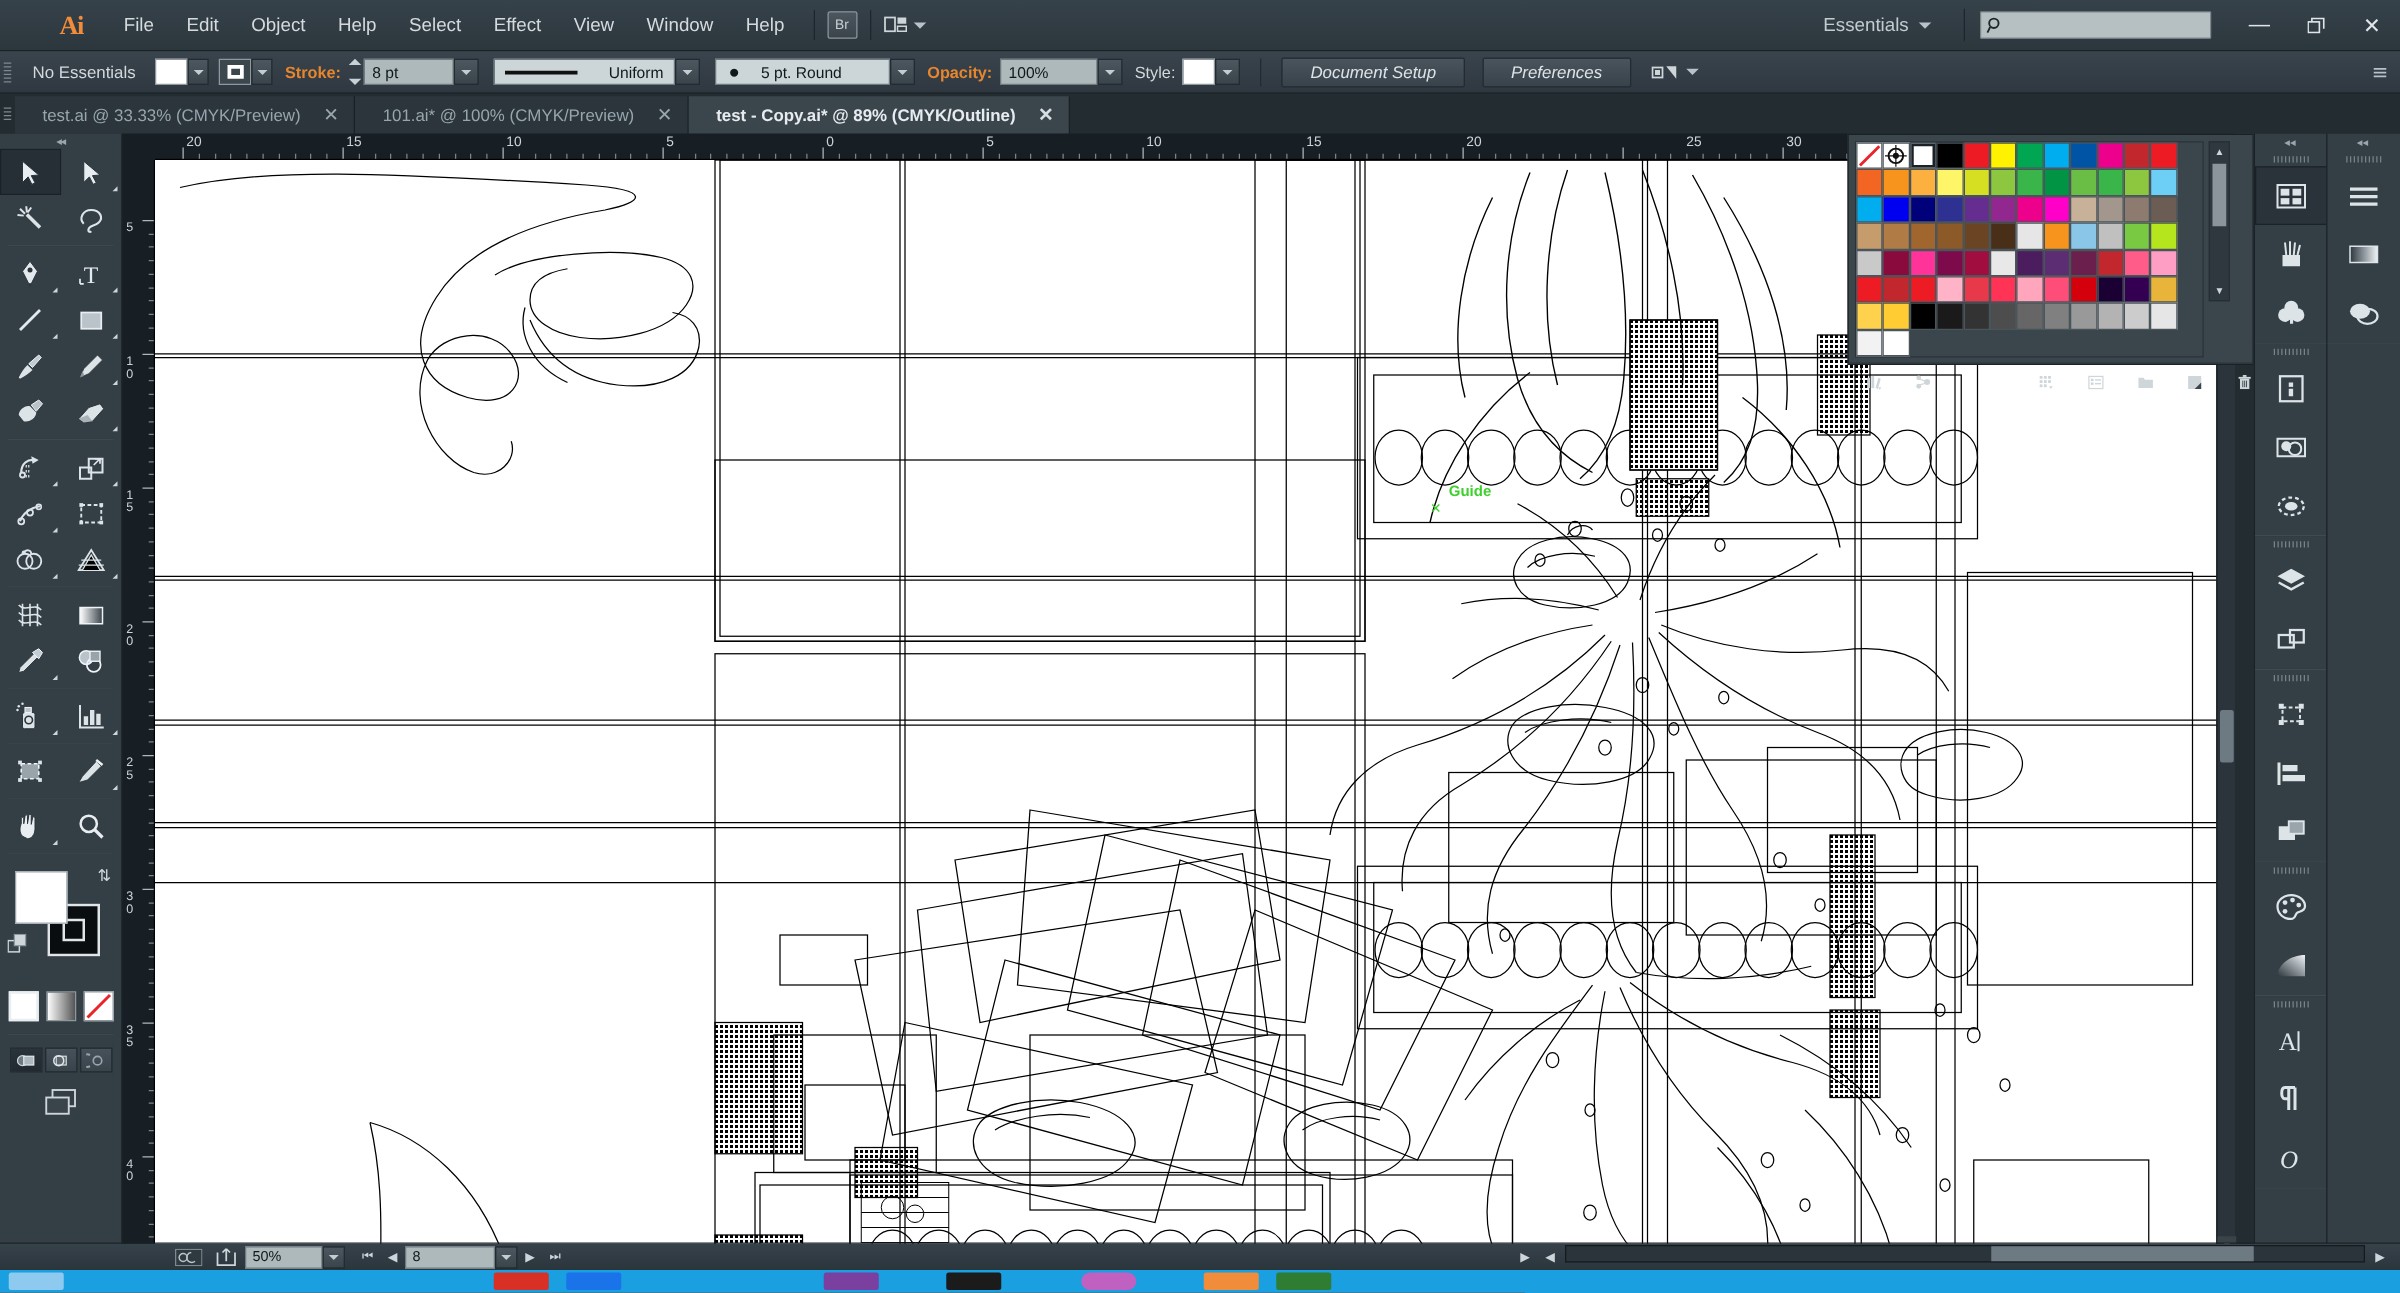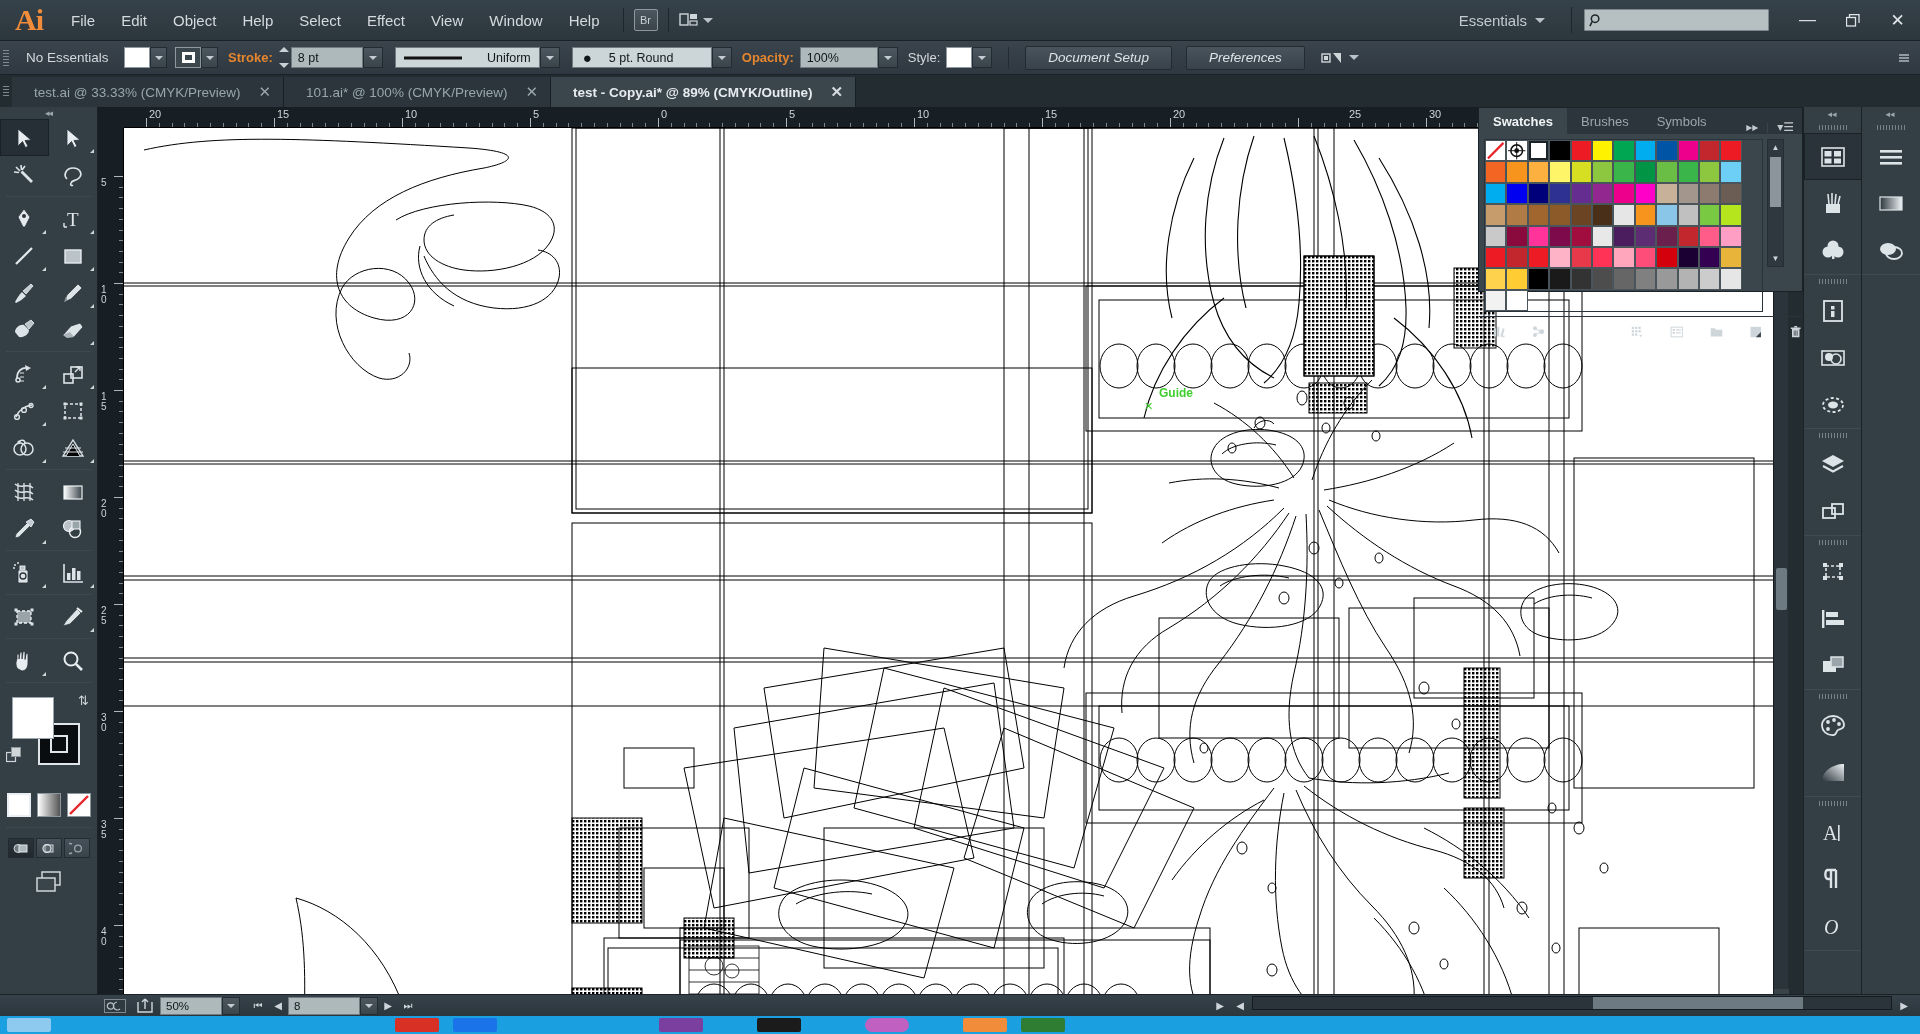--- a/index.html
+++ b/index.html
@@ -4,22 +4,22 @@
 <style>
   * { box-sizing: border-box; margin:0; padding:0; }
   html,body { width:1920px; height:1034px; overflow:hidden; background:#232c31;
     font-family:"Liberation Sans", sans-serif; }
 
   
   #menubar { position:absolute; left:0; top:0; width:1920px; height:41px;
     background:linear-gradient(#36424a,#2c363d); display:flex; align-items:center;
     border-bottom:1px solid #1b2227; }
   #ai-logo { width:58px; height:24px; display:flex; align-items:center; justify-content:center;
-    color:#f08c3a; font-size:30px; font-weight:bold; font-family:"Liberation Serif", serif;
-    letter-spacing:-1px; }
+    color:#f08c3a; font-size:21px; font-weight:bold; font-family:"Liberation Serif", serif;
+    letter-spacing:-1px;margin-left:28px; }
   .menu-item { color:#d4dade; font-size:15px; padding:0 13px; height:41px; line-height:41px;
     cursor:default; white-space:nowrap; }
   #menu-sep { width:1px; height:24px; background:#1d262b; margin:0 10px; }
   #br-btn { width:24px;height:22px;border:1px solid #8d989e; color:#c9d1d6; font-size:11px;
     display:flex;align-items:center;justify-content:center;border-radius:2px;
     background:linear-gradient(#4b565e,#3b444b); }
   #menu-right { margin-left:auto; display:flex; align-items:center; height:41px; }
   #essentials { color:#c3cbd1; font-size:15px; padding:0 8px 0 14px; }
   .caret-dn { width:0;height:0;border-left:5px solid transparent;border-right:5px solid transparent;
     border-top:5px solid #b9c2c8; }
@@ -177,21 +177,21 @@
   .dock-grip { height:12px; display:flex;align-items:center;justify-content:center; gap:2px; }
   .gd { width:1px;height:5px;background:#77838a; }
   #dock-collapse { position:absolute; left:1803px; top:107px; width:117px; height:14px;
     display:flex; }
   .collapse-arrows { width:58px;height:14px;display:flex;align-items:center;
     justify-content:center;color:#9aa6ad;font-size:9px; }
 
   
   #statusbar { position:absolute; left:0; bottom:18px; width:1920px; height:22px;
     background:linear-gradient(#36424a,#2b353c); display:flex; align-items:center;
-    border-top:1px solid #1b2227; }
+    border-top:1px solid #1b2227;padding-left:36px; }
   .sb-icon { width:30px;height:20px;display:flex;align-items:center;justify-content:center; }
   .sb-field { height:18px;background:#aeb9bb;border:1px solid #707a80;color:#11181c;
      font-size:11.5px;display:flex;align-items:center;padding-left:5px; }
   .sb-drop { height:18px;width:18px;background:linear-gradient(#4c575f,#3a444b);
      border:1px solid #222b31;display:flex;align-items:center;justify-content:center; }
   .sb-nav { width:20px;height:20px;display:flex;align-items:center;justify-content:center;
      color:#cdd5da;font-size:10px; }
   #sb-status { position:absolute; left:0; right:0; text-align:center; color:#d4dade;
      font-size:12.5px; pointer-events:none; }
   #sb-right { margin-left:auto; display:flex; padding-right:6px; }
@@ -1127,30 +1127,20 @@
   </div>
 
   <div id="sb-v">
     <div class="sb-arrow" style="top:0;">▲</div>
     <div id="sb-v-thumb"></div>
     <div class="sb-arrow" style="bottom:0;">▼</div>
   </div>
 </div>
 
 <div id="swatch-panel">
-  <div id="sp-tabs">
-    <div class="sp-tab act">Swatches</div>
-    <div class="sp-tab ina">Brushes</div>
-    <div class="sp-tab ina">Symbols</div>
-    <div id="sp-tab-right">
-      <span style="font-size:12px;">▸▸</span>
-      <span style="color:#3e4950;">|</span>
-      <span style="font-size:12px;">▾☰</span>
-    </div>
-  </div>
   <div id="sp-body">
     <div id="sw-grid">
         <div class="sw" style="background: rgb(255, 255, 255);"><svg width="100%" height="100%" viewBox="0 0 20 20">
             <line x1="2" y1="18" x2="18" y2="2" stroke="#e8252a" stroke-width="2.4"></line>
           </svg></div>
         <div class="sw" style="background: rgb(255, 255, 255);"><svg width="100%" height="100%" viewBox="0 0 20 20">
             <circle cx="10" cy="10" r="6" fill="none" stroke="#111" stroke-width="1.6"></circle>
             <circle cx="10" cy="10" r="2.5" fill="#111"></circle>
             <line x1="10" y1="1" x2="10" y2="19" stroke="#111"></line>
             <line x1="1" y1="10" x2="19" y2="10" stroke="#111"></line>

